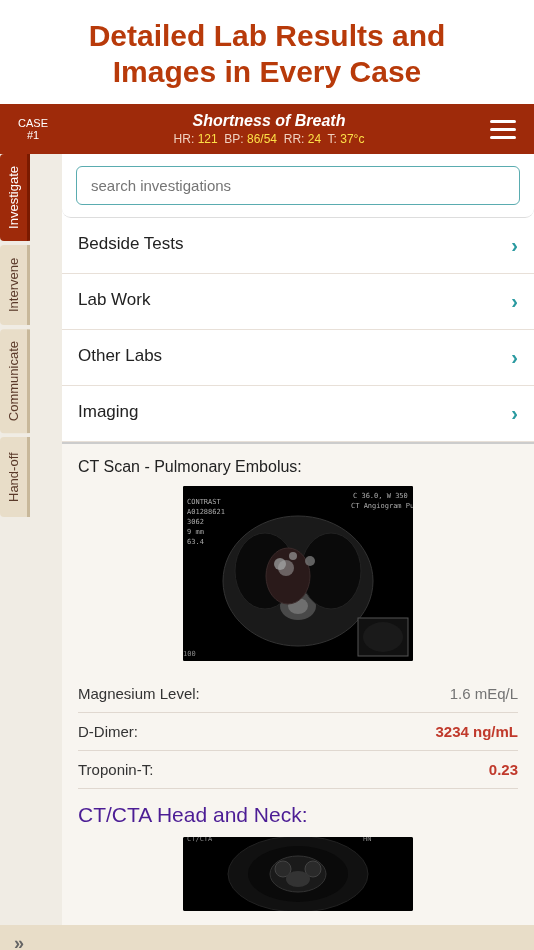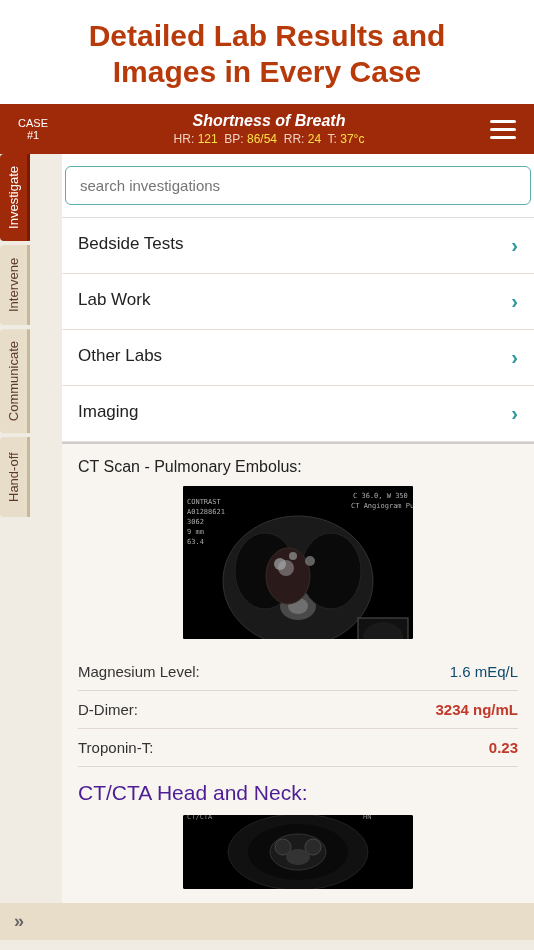--- a/index.html
+++ b/index.html
@@ -120,23 +120,24 @@
 
     
     .content-area {
       margin-left: 62px;
       flex: 1;
       background: #fff;
     }
 
     
     .search-bar {
-      padding: 12px 3px;
+      padding: 12px 14px;
       background: #fff;
       border-bottom: 1px solid #ddd;
+      border-radius: 9px;
     }
     .search-input {
       width: 100%;
       padding: 10px 14px;
       border: 1.5px solid #5aacb0;
       border-radius: 6px;
       font-size: 15px;
       color: #aaa;
       outline: none;
       background: #fff;
@@ -172,21 +173,21 @@
       padding: 14px 16px;
     }
     .ct-scan-title {
       font-size: 16px;
       color: #222;
       margin-bottom: 10px;
     }
     .ct-image-container {
       background: #000;
       width: 230px;
-      height: 153px;
+      height: 175px;
       margin: 0 auto 14px auto;
       border-radius: 2px;
       position: relative;
       overflow: hidden;
       display: flex;
       align-items: center;
       justify-content: center;
     }
     .ct-image-inner {
       width: 100%;
@@ -202,21 +203,21 @@
       align-items: baseline;
       padding: 10px 0;
       border-bottom: 1px solid #e0d8d0;
     }
     .lab-result-label {
       font-size: 15px;
       color: #333;
     }
     .lab-result-value {
       font-size: 15px;
-      color: #0c4a6e;
+      color: #737373;
       font-weight: 500;
     }
     .lab-result-value.abnormal {
       color: #c0392b;
       font-weight: 600;
     }
 
     
     .cta-title {
       font-size: 21px;

